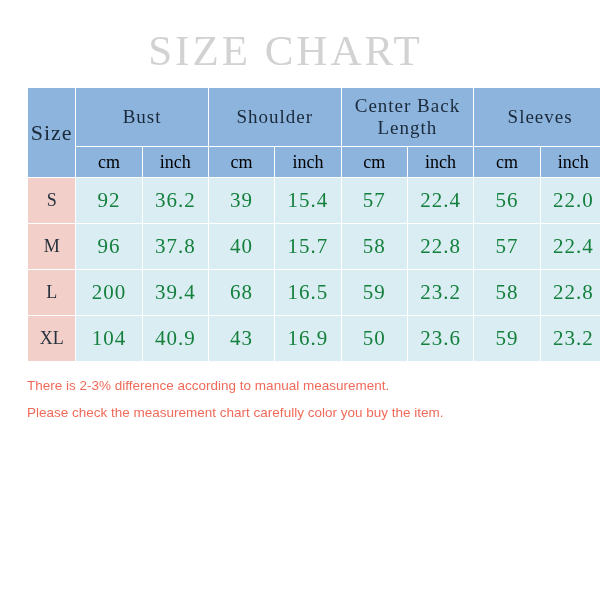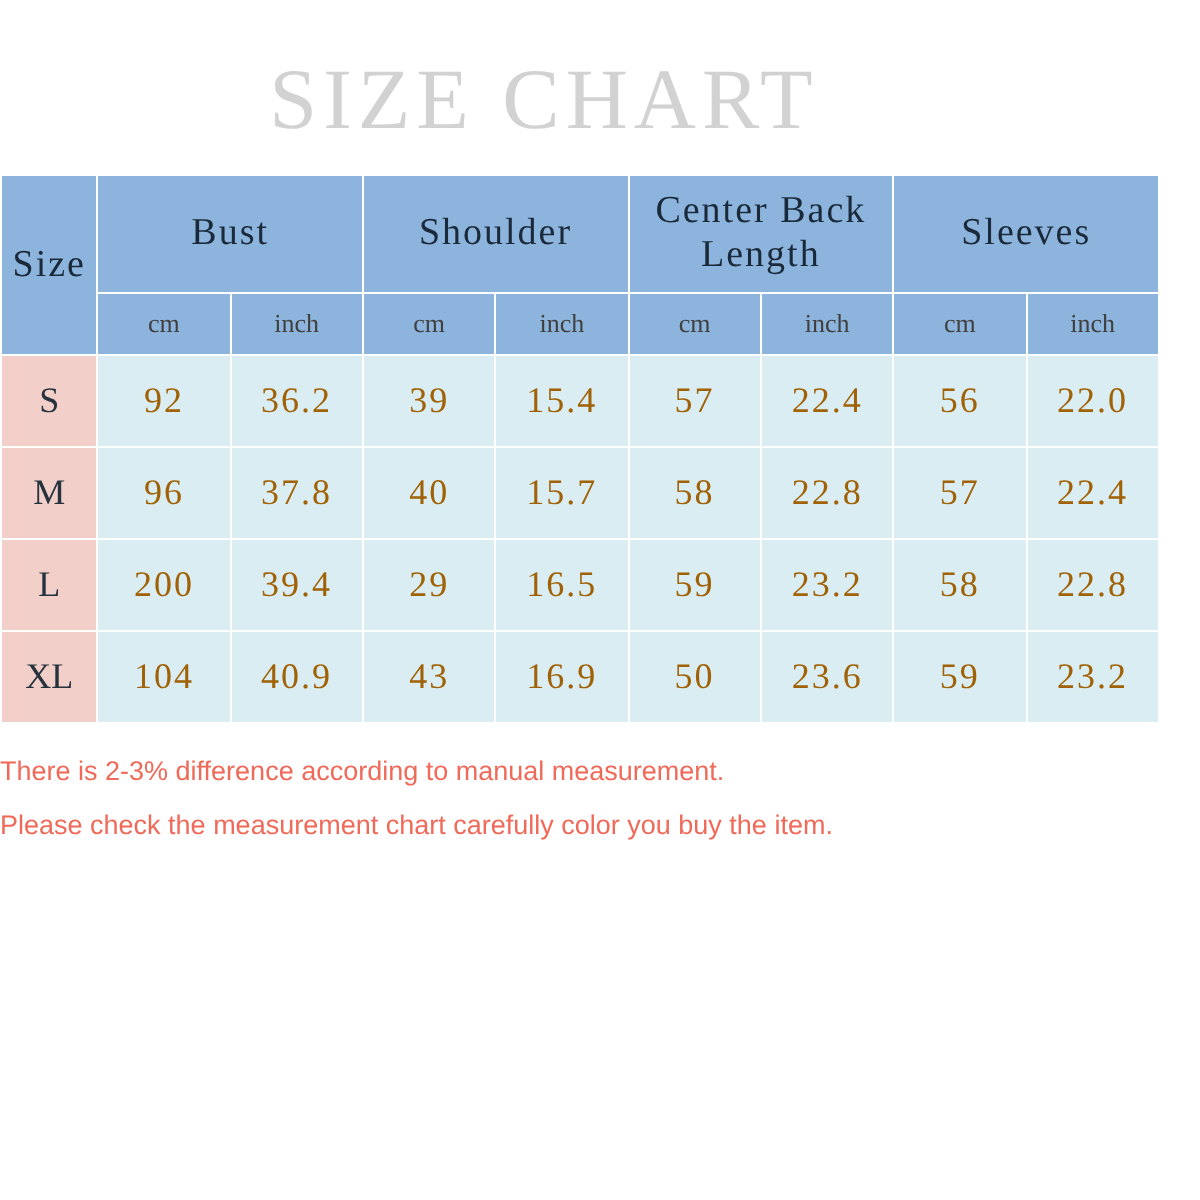--- a/index.html
+++ b/index.html
@@ -11,20 +11,21 @@
     height: 600px;
     background: #ffffff;
     font-family: "Liberation Serif", serif;
     overflow: hidden;
   }
   .page {
     position: relative;
     width: 544px;
     height: 600px;
     box-sizing: border-box;
+    padding-left: 27px;
   }
   .title {
     text-align: center;
     color: #d2d2d2;
     font-family: "Liberation Serif", serif;
     font-size: 43px;
     letter-spacing: 3px;
     font-weight: 400;
     padding-top: 26px;
     padding-bottom: 4px;
@@ -48,40 +49,40 @@
   
   .hdr-group {
     background: #8cb4dd;
     color: #1b2a3a;
     font-size: 19px;
     height: 58px;
     letter-spacing: 1px;
   }
   .hdr-unit {
     background: #8cb4dd;
-    color: #404040;
-    font-size: 13px;
+    color: #000000;
+    font-size: 18px;
     height: 30px;
   }
   .size-cell {
     background: #f2cfc9;
     color: #26323d;
     font-size: 18px;
     height: 45px;
   }
   .size-label {
     background: #8cb4dd;
     color: #1b2a3a;
-    font-size: 19px;
+    font-size: 22px;
     letter-spacing: 1px;
   }
   .data-cell {
     background: #d9edf2;
-    color: #a16207;
-    font-size: 18px;
+    color: #15803d;
+    font-size: 21px;
     height: 45px;
     letter-spacing: 1px;
   }
   .notes {
     margin: 10px auto 0 auto;
     width: 560px;
     color: #f06a5a;
     font-family: "Liberation Sans", sans-serif;
     font-size: 13.5px;
     line-height: 2.0;
@@ -149,21 +150,21 @@
         <td class="data-cell">15.7</td>
         <td class="data-cell">58</td>
         <td class="data-cell">22.8</td>
         <td class="data-cell">57</td>
         <td class="data-cell">22.4</td>
       </tr>
       <tr>
         <td class="size-cell">L</td>
         <td class="data-cell">200</td>
         <td class="data-cell">39.4</td>
-        <td class="data-cell">29</td>
+        <td class="data-cell">68</td>
         <td class="data-cell">16.5</td>
         <td class="data-cell">59</td>
         <td class="data-cell">23.2</td>
         <td class="data-cell">58</td>
         <td class="data-cell">22.8</td>
       </tr>
       <tr>
         <td class="size-cell">XL</td>
         <td class="data-cell">104</td>
         <td class="data-cell">40.9</td>

